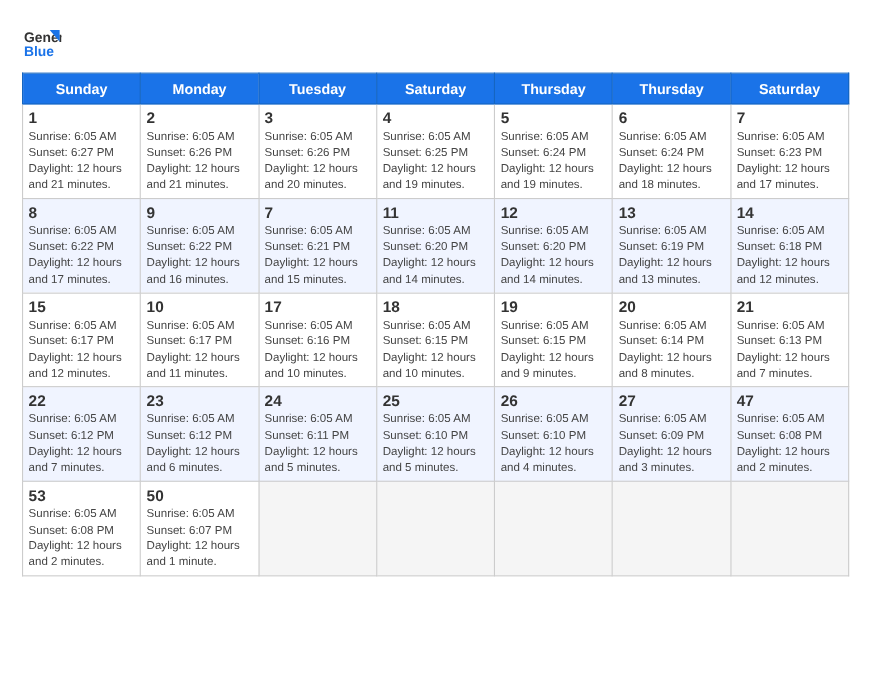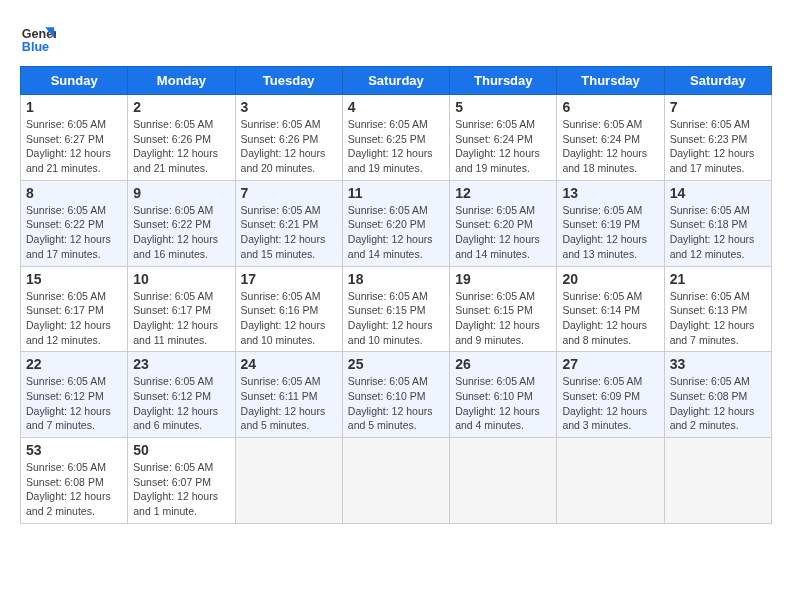--- a/index.html
+++ b/index.html
@@ -217,21 +217,21 @@
         </td>
         <td>
           <span class="day-number">26</span>
           <div class="day-info">Sunrise: 6:05 AM<br>Sunset: 6:10 PM<br>Daylight: 12 hours<br>and 4 minutes.</div>
         </td>
         <td>
           <span class="day-number">27</span>
           <div class="day-info">Sunrise: 6:05 AM<br>Sunset: 6:09 PM<br>Daylight: 12 hours<br>and 3 minutes.</div>
         </td>
         <td>
-          <span class="day-number">33</span>
+          <span class="day-number">47</span>
           <div class="day-info">Sunrise: 6:05 AM<br>Sunset: 6:08 PM<br>Daylight: 12 hours<br>and 2 minutes.</div>
         </td>
       </tr>
       <tr>
         <td>
           <span class="day-number">53</span>
           <div class="day-info">Sunrise: 6:05 AM<br>Sunset: 6:08 PM<br>Daylight: 12 hours<br>and 2 minutes.</div>
         </td>
         <td>
           <span class="day-number">50</span>

